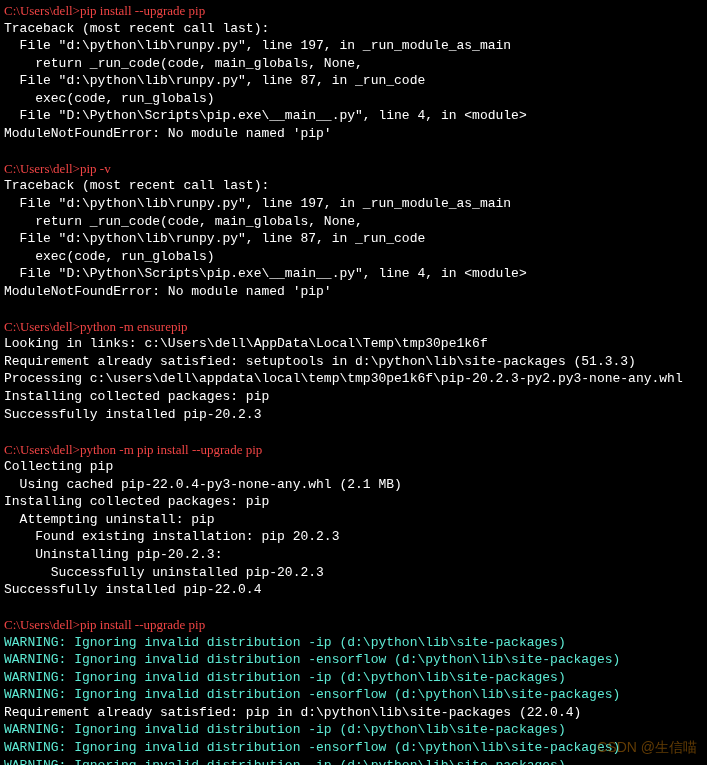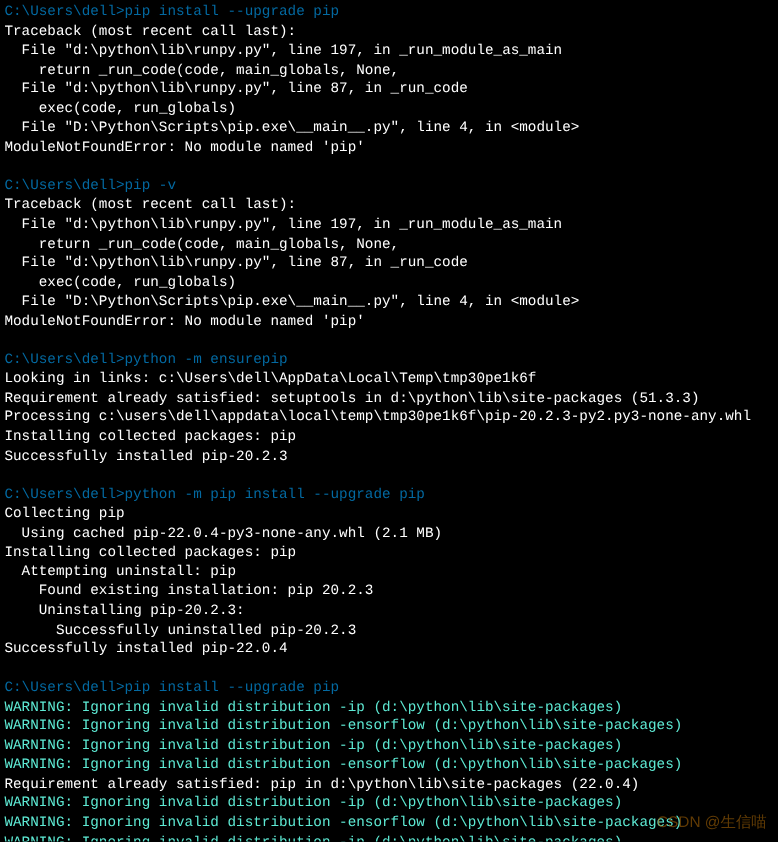--- a/index.html
+++ b/index.html
@@ -20,21 +20,22 @@
       position: relative;
     }
     .terminal {
       white-space: pre-wrap;
       word-break: break-all;
     }
     .line {
       display: block;
     }
     .prompt {
-      color: #0369a1;
+      color: #ef4444;
+      font-family: Liberation Serif, serif;
     }
     .warning {
       color: #5eead4;
     }
     .watermark {
       position: absolute;
       bottom: 8px;
       right: 10px;
       color: #a16207;
       font-size: 14px;

